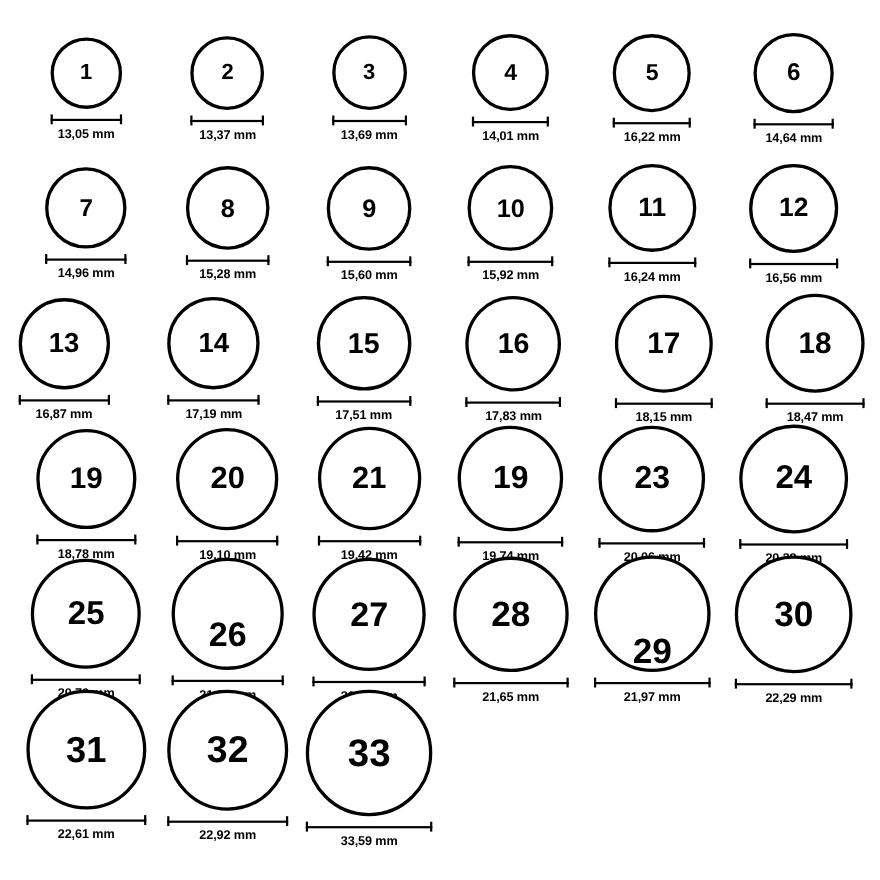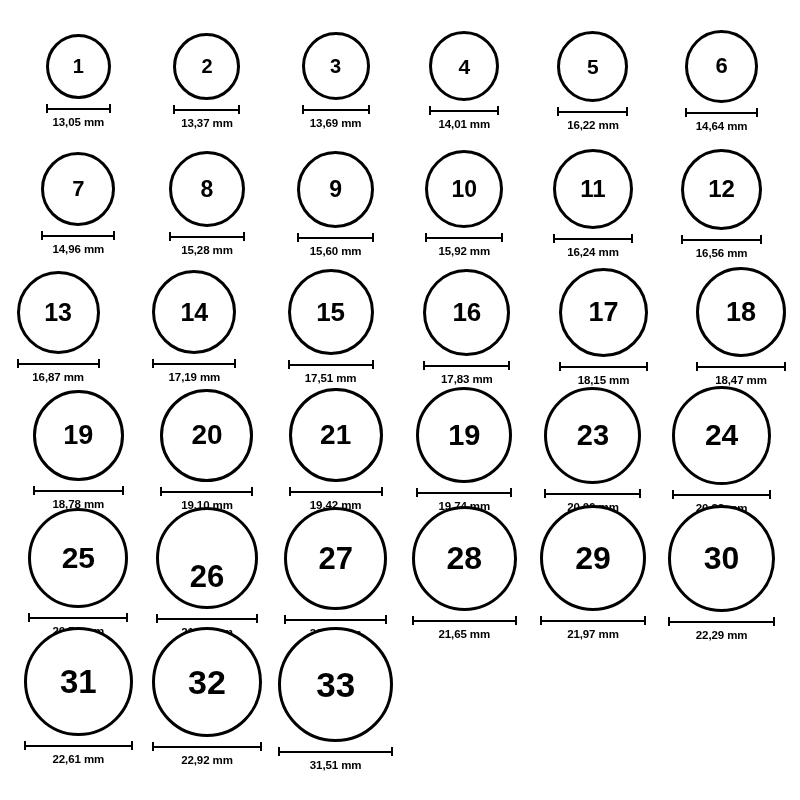--- a/index.html
+++ b/index.html
@@ -398,21 +398,21 @@
           <span class="ring-number" style="font-size: 32px;">28</span>
         </div>
         <div class="measure" style="width: 105px;">
           <span class="bar"></span>
           <span class="tick left"></span>
           <span class="tick right"></span>
         </div>
         <div class="mm-label">21,65 mm</div>
       </div>
       <div class="cell" style="width: 128.667px; padding-top: 1px;">
-        <div class="ring" style="width: 106px; height: 106px;">
+        <div class="ring" style="width: 106px; height: 106px; align-items: flex-end;">
           <span class="ring-number" style="font-size: 32px;">29</span>
         </div>
         <div class="measure" style="width: 106px;">
           <span class="bar"></span>
           <span class="tick left"></span>
           <span class="tick right"></span>
         </div>
         <div class="mm-label">21,97 mm</div>
       </div>
       <div class="cell" style="width: 128.667px; padding-top: 0.5px;">
@@ -452,16 +452,16 @@
       </div>
       <div class="cell" style="width: 128.667px; padding-top: 0px;">
         <div class="ring" style="width: 115px; height: 115px;">
           <span class="ring-number" style="font-size: 35px;">33</span>
         </div>
         <div class="measure" style="width: 115px;">
           <span class="bar"></span>
           <span class="tick left"></span>
           <span class="tick right"></span>
         </div>
-        <div class="mm-label">31,51 mm</div>
+        <div class="mm-label">33,59 mm</div>
       </div>
     </div>
   </div>
 
 </body></html>

